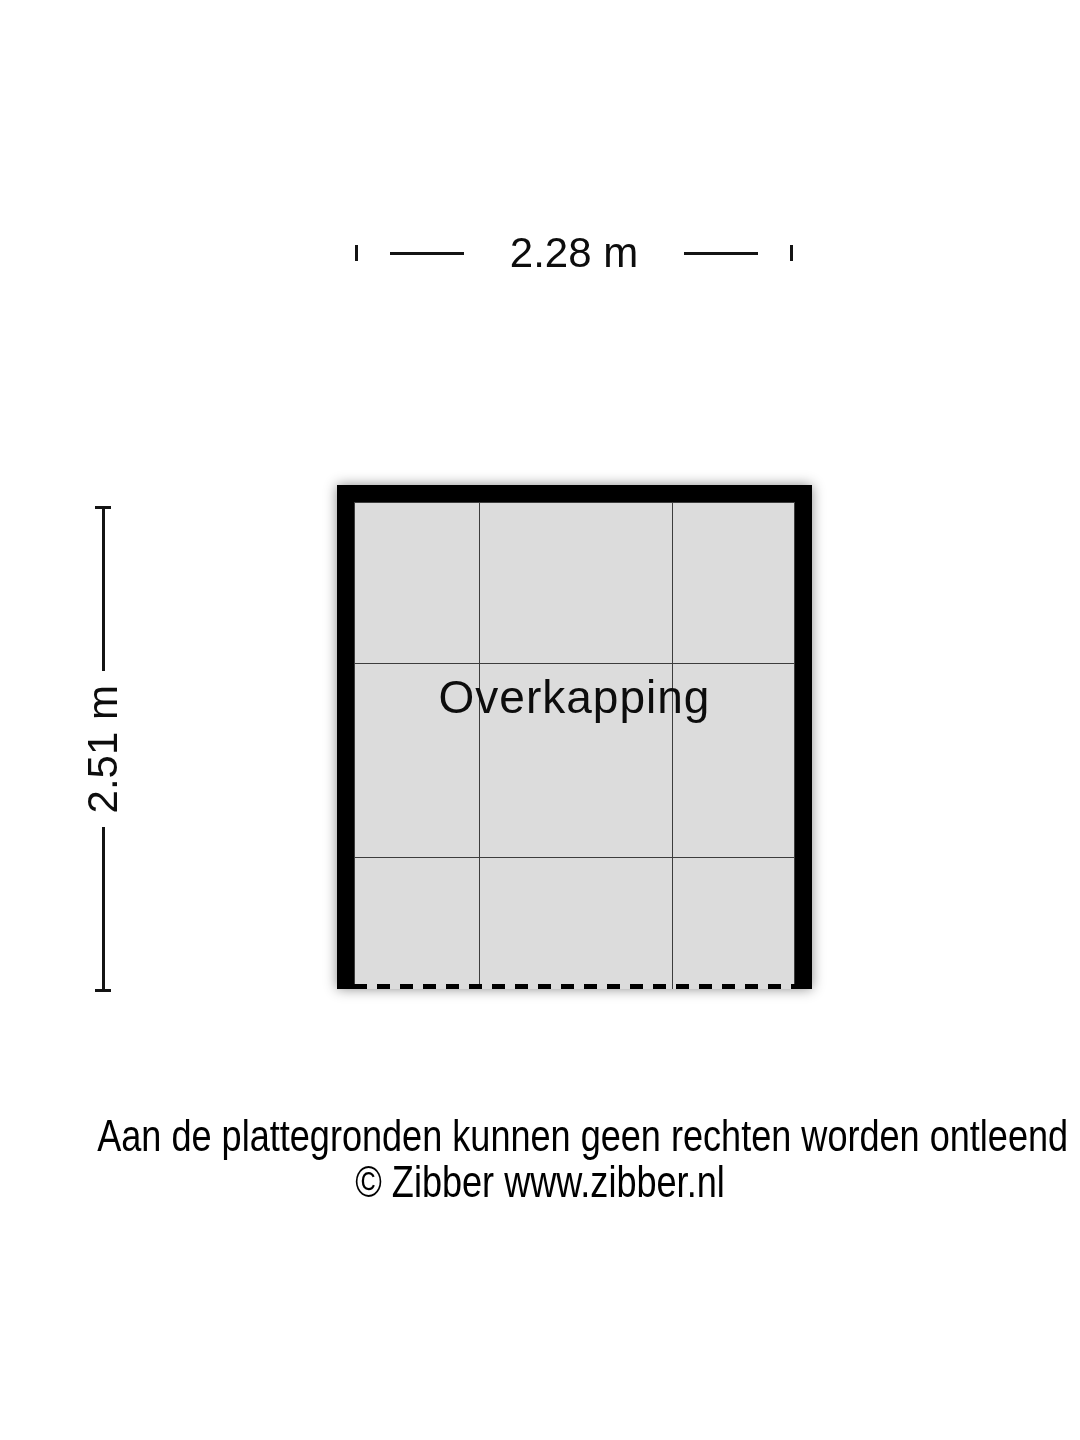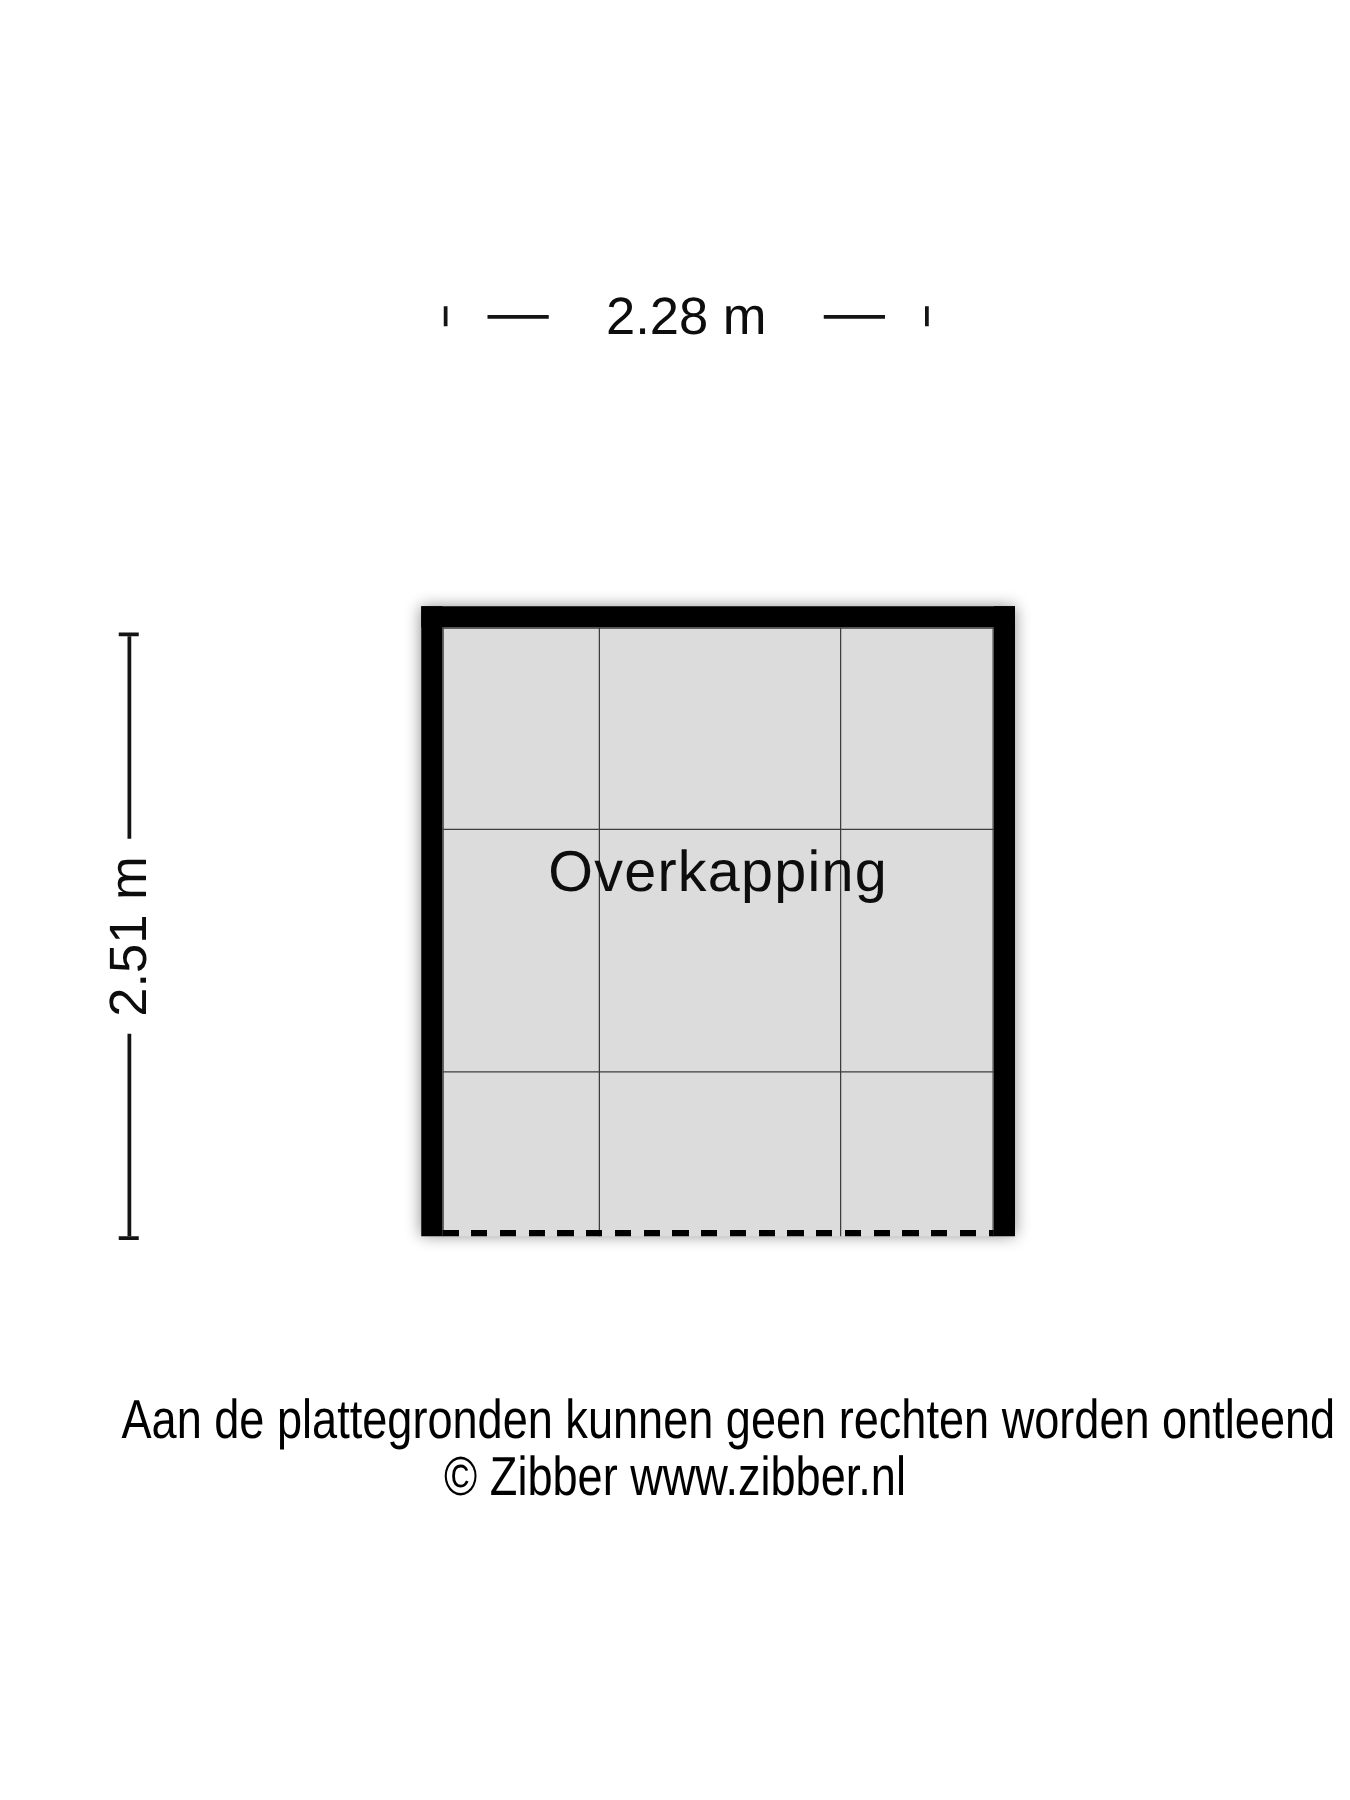--- a/index.html
+++ b/index.html
@@ -8,21 +8,21 @@
     width: 1080px;
     height: 1440px;
     background: #ffffff;
     font-family: "Liberation Sans", sans-serif;
     overflow: hidden;
     color: #000;
   }
 
   
   .dim { position: absolute; display: flex; align-items: center; }
-  .dim-h { left: 355px; top: 233px; width: 388px; height: 40px; gap: 32px; }
+  .dim-h { left: 355px; top: 233px; width: 438px; height: 40px; gap: 32px; }
   .dim-h .seg  { flex: 1; height: 3px; background: #141414; }
   .dim-h .tick { width: 3px; height: 16px; background: #141414; flex: 0 0 auto; }
   .dim-label {
     font-size: 42px;
     line-height: 1;
     white-space: nowrap;
     padding: 0 14px;
     color: #0d0d0d;
   }
   .dim-v {

